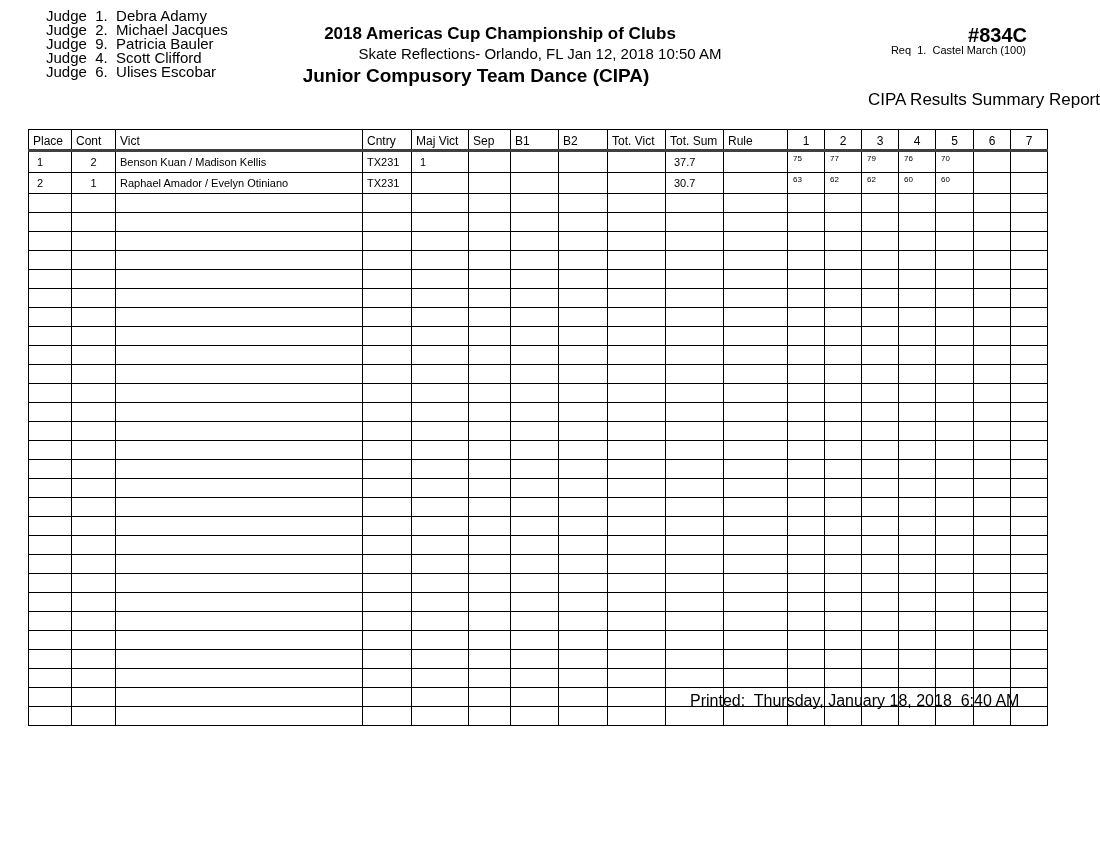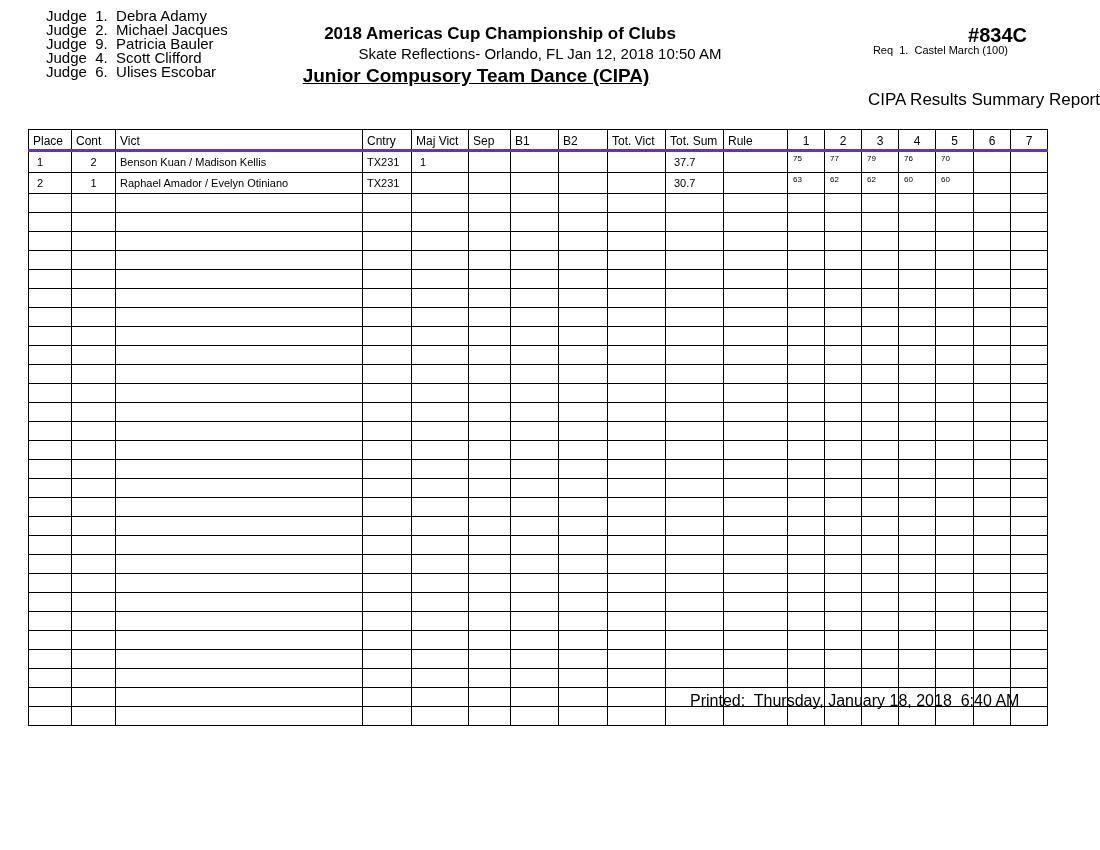--- a/index.html
+++ b/index.html
@@ -2,28 +2,28 @@
 <html><head>
 <meta charset="utf-8">
 <style>
   html, body { margin: 0; padding: 0; background: #ffffff; }
   body { width: 1100px; height: 850px; position: relative; overflow: hidden;
          font-family: "Liberation Sans", sans-serif; color: #000; }
   .judges { position: absolute; left: 46px; top: 9px; font-size: 15px; line-height: 14px; }
   .judges div { white-space: pre; }
   .t1 { position: absolute; left: 0; width: 1000px; top: 24px; text-align: center; font-weight: bold; font-size: 17px; }
   .t2 { position: absolute; left: -10px; width: 1100px; top: 45px; text-align: center; font-size: 15px; }
-  .t3 { position: absolute; left: 0; width: 952px; top: 65px; text-align: center; font-weight: bold; font-size: 19px; text-decoration: underline; }
+  .t3 { position: absolute; left: 0; width: 952px; top: 65px; text-align: center; font-weight: bold; font-size: 19px; }
   .t4 { position: absolute; left: 0; width: 1100px; top: 90px; text-align: right; font-size: 17px; }
   .eventno { position: absolute; right: 73px; top: 24px; font-weight: bold; font-size: 20px; }
-  .req { position: absolute; right: 92px; top: 44px; font-size: 11px; white-space: pre; margin-left: 28px; }
+  .req { position: absolute; right: 74px; top: 44px; font-size: 11px; white-space: pre; margin-left: 28px; }
   table.grid { position: absolute; left: 28px; top: 129px; border-collapse: collapse; table-layout: fixed; }
   table.grid td, table.grid th { border: 1px solid #000; height: 18px; padding: 0 0 0 4px; font-size: 11px;
          font-weight: normal; text-align: left; overflow: hidden; white-space: nowrap; vertical-align: middle; }
-  table.grid thead th { border-bottom: 3px solid #6d28d9; height: 17px; font-size: 12px; padding-top: 2px; }
+  table.grid thead th { border-bottom: 3px solid #404040; height: 17px; font-size: 12px; padding-top: 2px; }
   table.grid { border: 1px solid #000; }
   .c { text-align: center !important; padding-left: 0 !important; }
   .ctr { padding-left: 0 !important; text-align: center !important; }
   .score { font-size: 8px !important; padding-left: 5px !important; vertical-align: top !important; padding-top: 2px !important; }
   .indent { padding-left: 8px !important; }
   .printed { position: absolute; left: 690px; top: 692px; font-size: 16px; white-space: pre; }
 </style>
 </head>
 <body>
 

